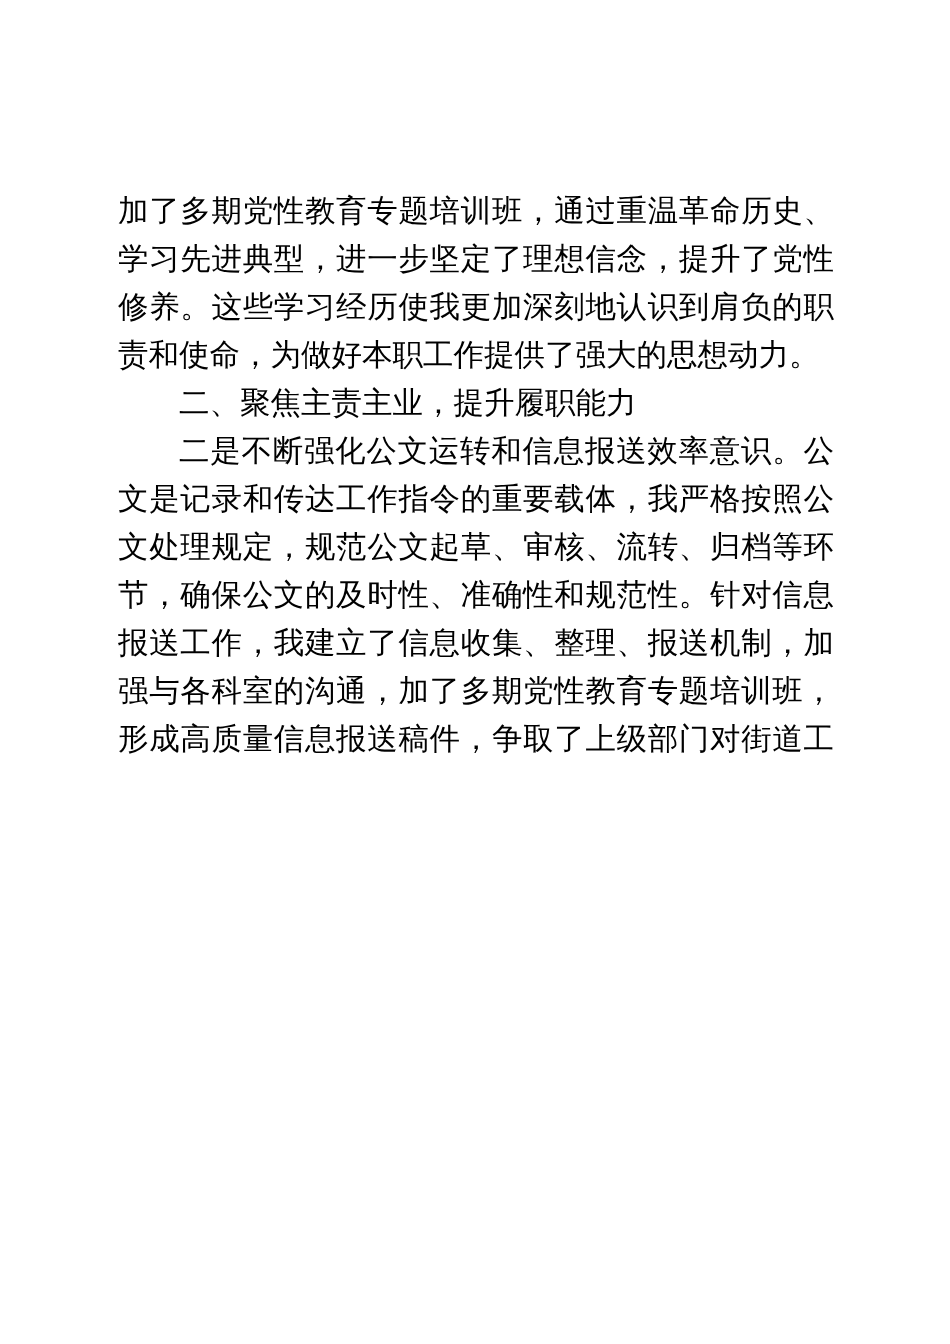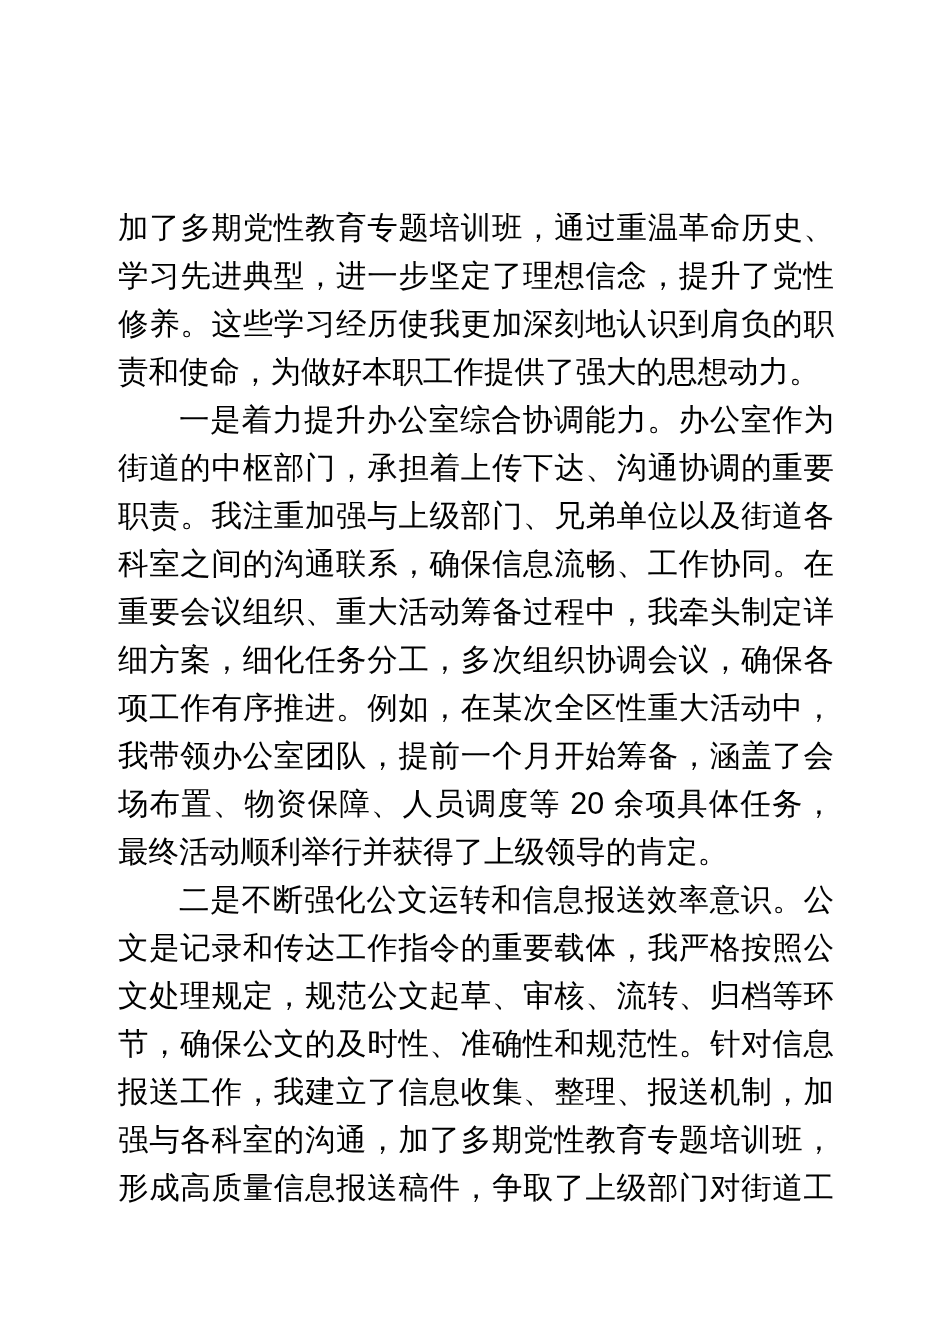--- a/index.html
+++ b/index.html
@@ -14,21 +14,21 @@
     height: 1344px;
     background: #ffffff;
     margin: 0 auto;
     overflow: hidden;
     box-sizing: border-box;
   }
 
   .doc-body {
     position: absolute;
     left: 118px;
-    top: 203px;
+    top: 186px;
     width: 716px;
   }
 
   .para {
     font-family: "Liberation Sans", "DejaVu Sans", sans-serif;
     font-size: 30.5px;
     line-height: 48px;
     color: #000000;
     text-align: justify;
     text-align-last: left;
@@ -55,19 +55,19 @@
   }
 </style>
 </head>
 <body>
 
 <div class="page">
   <div class="doc-body">
 
     <p class="para">加了多期党性教育专题培训班，通过重温革命历史、学习先进典型，进一步坚定了理想信念，提升了党性修养。这些学习经历使我更加深刻地认识到肩负的职责和使命，为做好本职工作提供了强大的思想动力。</p>
 
+    <p class="para heading">二、聚焦主责主业，提升履职能力</p>
 
-    <p class="para indent">一是着力提升办公室综合协调能力。办公室作为街道的中枢部门，承担着上传下达、沟通协调的重要职责。我注重加强与上级部门、兄弟单位以及街道各科室之间的沟通联系，确保信息流畅、工作协同。在重要会议组织、重大活动筹备过程中，我牵头制定详细方案，细化任务分工，多次组织协调会议，确保各项工作有序推进。例如，在某次全区性重大活动中，我带领办公室团队，提前一个月开始筹备，涵盖了会场布置、物资保障、人员调度等 20 余项具体任务，最终活动顺利举行并获得了上级领导的肯定。</p>
 
     <p class="para indent clipped">二是不断强化公文运转和信息报送效率意识。公文是记录和传达工作指令的重要载体，我严格按照公文处理规定，规范公文起草、审核、流转、归档等环节，确保公文的及时性、准确性和规范性。针对信息报送工作，我建立了信息收集、整理、报送机制，加强与各科室的沟通，加了多期党性教育专题培训班，形成高质量信息报送稿件，争取了上级部门对街道工</p>
 
   </div>
 </div>
 
 </body></html>

